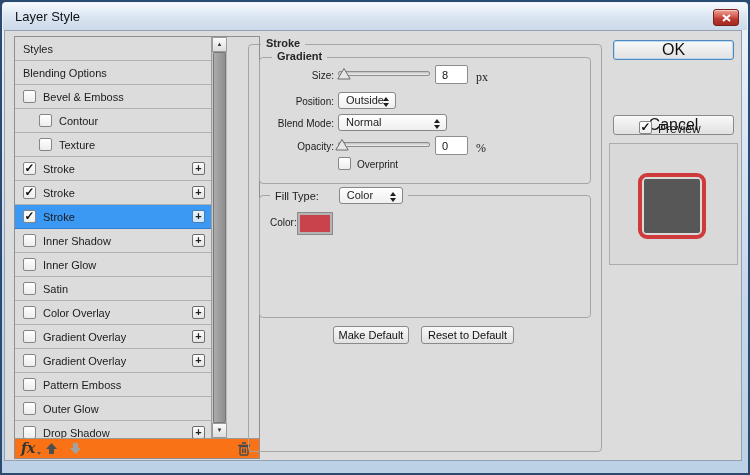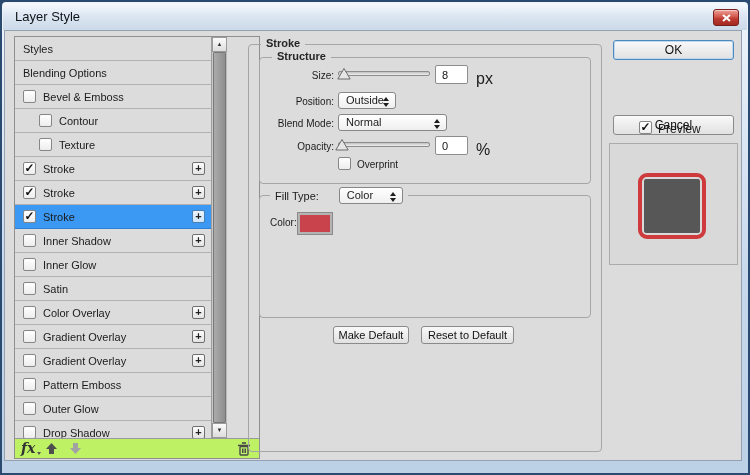--- a/index.html
+++ b/index.html
@@ -35,21 +35,21 @@
   
   .sb{position:absolute;left:196px;top:0;width:16px;height:401px;border-left:1px solid #9e9e9e;
       background:linear-gradient(90deg,#c9c9c9,#b9b9b9);}
   .sb-btn{position:absolute;left:0;width:15px;height:15px;background:linear-gradient(#fbfbfb,#dddddd);
           border:1px solid #9a9a9a;font-size:6px;line-height:13px;text-align:center;color:#333;cursor:pointer;}
   .sb-btn.up{top:0;}
   .sb-btn.down{bottom:0;}
   .sb-thumb{position:absolute;left:1px;top:15px;width:13px;height:371px;border:1px solid #787878;
             border-radius:1px;background:linear-gradient(90deg,#ababab,#8e8e8e);cursor:pointer;}
   
-  .lfooter{position:absolute;left:0;right:0;bottom:0;height:20px;border-top:1px solid #9a9a9a;background:#bef264;}
+  .lfooter{position:absolute;left:0;right:0;bottom:0;height:20px;border-top:1px solid #9a9a9a;background:#f97316;}
   .fx{position:absolute;left:6px;top:1px;font-family:"DejaVu Serif",serif;font-style:italic;
       font-weight:bold;font-size:14px;color:#333;cursor:pointer;}
   .fx-caret{position:absolute;left:22px;top:13px;width:0;height:0;border-left:2.5px solid transparent;
             border-right:2.5px solid transparent;border-top:3px solid #555;}
   .mv{position:absolute;top:3px;cursor:pointer;}
   .mv.up{left:30px;} .mv.down{left:54px;}
   .trash{position:absolute;right:8px;top:2px;cursor:pointer;}
   
   .group{position:absolute;border:1px solid #a6a6a6;border-radius:4px;}
   .fs-label{position:absolute;top:-8px;left:12px;background:#dcdcdc;padding:0 5px;font-weight:bold;
@@ -61,23 +61,23 @@
   .spin::before,.spin::after{content:"";display:block;width:0;height:0;
       border-left:3.5px solid transparent;border-right:3.5px solid transparent;}
   .spin::before{border-bottom:4px solid #1e1e1e;margin-bottom:2px;}
   .spin::after{border-top:4px solid #1e1e1e;}
   .slider{position:absolute;height:12px;}
   .track{position:absolute;top:0;left:0;right:0;height:5px;border:1px solid #8d8d8d;border-radius:2px;
          background:linear-gradient(#c0c0c0,#f0f0f0);cursor:pointer;}
   .sthumb{position:absolute;top:-3px;cursor:pointer;}
   .numin{position:absolute;width:33px;height:19px;border:1px solid #8d8d8d;border-radius:2px;background:#fff;
          font-size:11px;padding:0 0 0 6px;color:#111;}
-  .unit{position:absolute;font-size:16px;}
+  .unit{position:absolute;font-size:12px;font-family:Liberation Serif, serif;}
   .btn{position:absolute;background:linear-gradient(#f9f9f9,#e1e1e1);border:1px solid #8a8a8a;
-       border-radius:3px;font-size:12px;color:#111;text-align:center;cursor:pointer;padding:0;}
+       border-radius:3px;font-size:16px;color:#111;text-align:center;cursor:pointer;padding:0;}
   .btn.small{font-size:11px;}
   .btn.ok{border-color:#4e89bd;box-shadow:inset 0 0 0 1px #bdd9f0;}
   .swatch{position:absolute;border:2px solid #b4b4b4;outline:1px solid #8b8b8b;cursor:pointer;}
   
   .pvbox{position:absolute;border:1px solid #ababab;background:#d9d9d9;}
   .pv-ring{position:absolute;left:28px;top:29px;width:68px;height:66px;border:4px solid #cf3a3c;
            border-radius:9px;padding:2px;background:#dadada;}
   .pv-fill{width:100%;height:100%;border-radius:2px;background:#575757;}
 </style>
 </head>
@@ -204,21 +204,21 @@
               <line x1="8.5" y1="7.5" x2="8.5" y2="12" stroke="#4a4a4a" stroke-width="1"></line>
             </svg>
           </span>
         </div>
       </div>
 
       <div class="group" style="left:243px;top:13px;width:354px;height:408px;">
         <span class="fs-label">Stroke</span>
 
         <div class="group" style="left:10px;top:12px;width:332px;height:127px;">
-          <span class="fs-label">Structure</span>
+          <span class="fs-label">Gradient</span>
 
           <span class="flabel" style="left:4px;top:12px;width:70px;">Size:</span>
           <div class="slider" style="left:78px;top:13px;width:92px;">
             <div class="track"></div>
             <span class="sthumb" style="left:-1px;">
               <svg width="14" height="12" viewBox="0 0 14 12">
                   <polygon points="7,0.5 13.2,11 0.8,11" fill="#e6e6e6" stroke="#6b6b6b" stroke-width="1"></polygon>
                 </svg>
             </span>
           </div>

